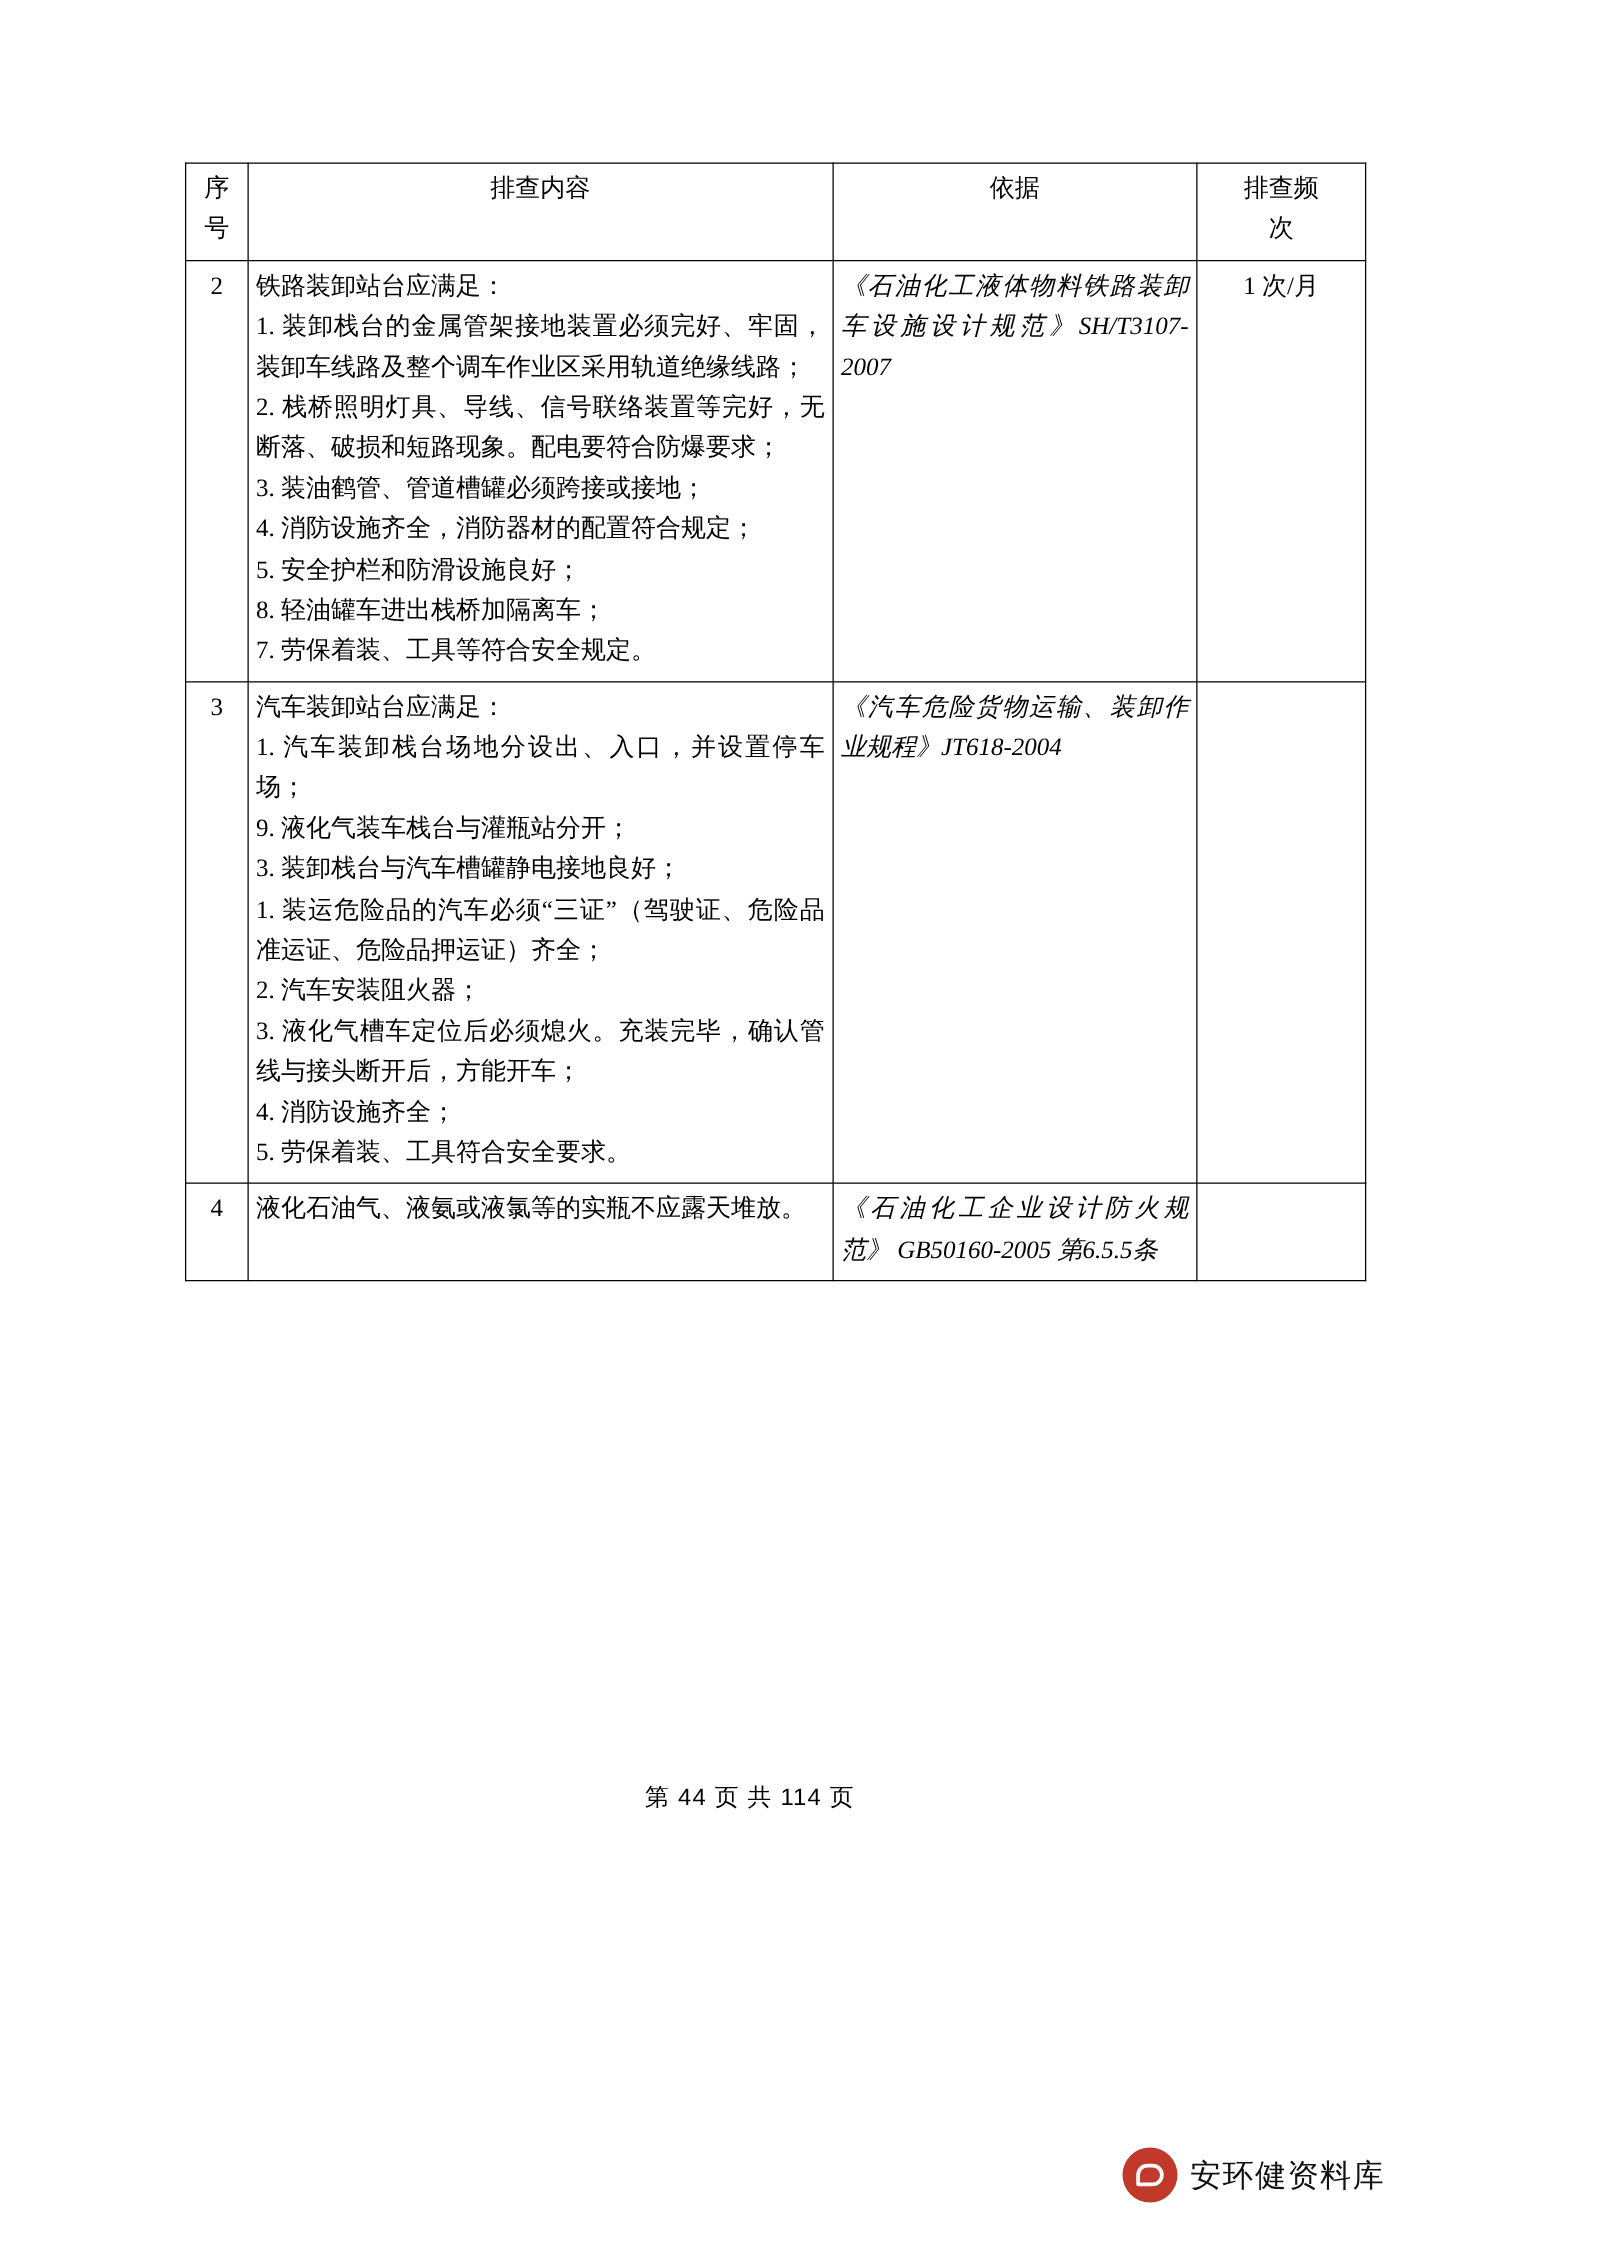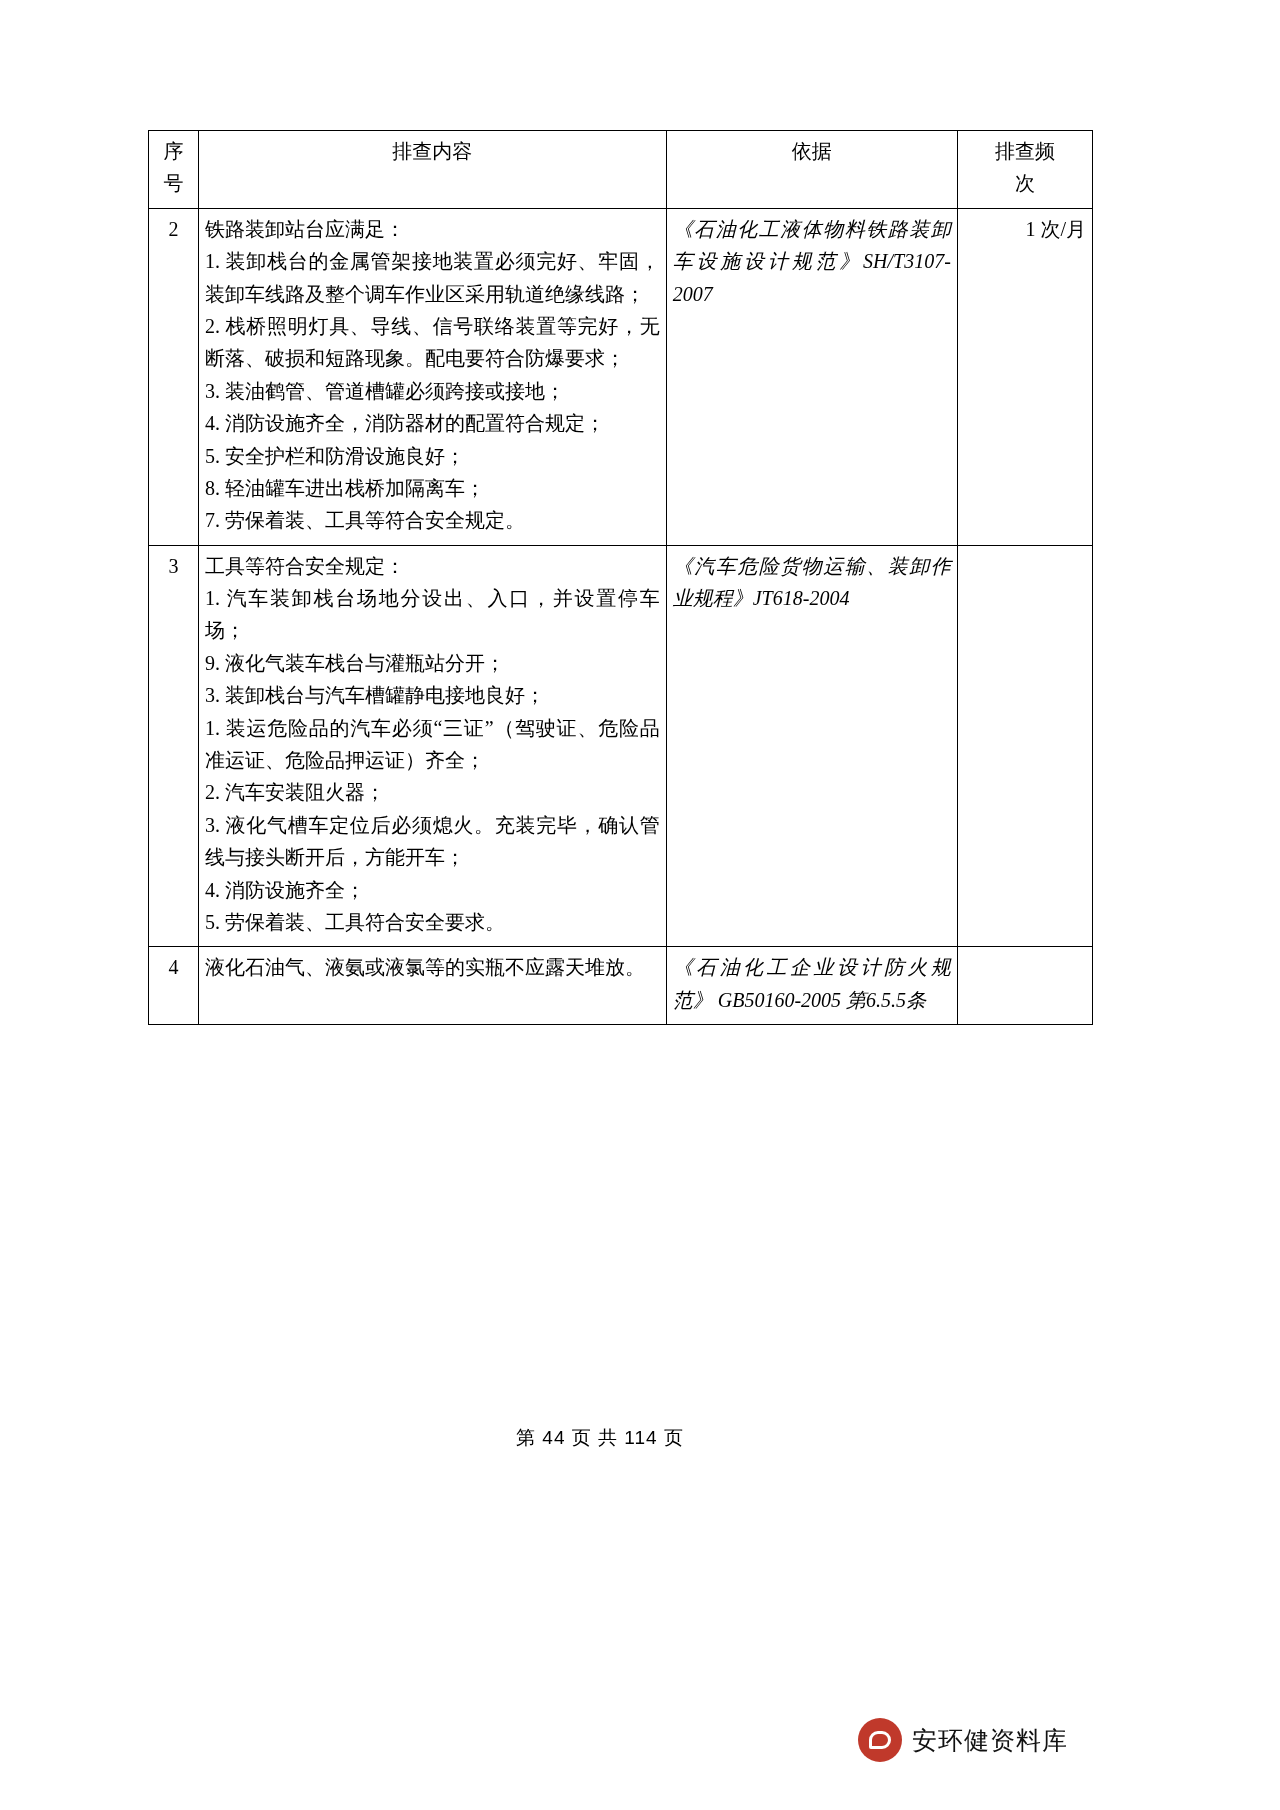--- a/index.html
+++ b/index.html
@@ -60,39 +60,39 @@
   .cell-content {
     text-align: justify;
     text-justify: inter-ideograph;
   }
   .cell-basis {
     text-align: justify;
     text-justify: inter-ideograph;
     font-style: italic;
   }
   .cell-freq {
-    text-align: right;
+    text-align: center;
   }
   .line { display: block; }
 
   .footer {
     position: absolute;
     left: 0;
     top: 1425px;
     width: 1200px;
     text-align: center;
     font-family: "Liberation Sans", sans-serif;
     font-size: 19px;
     letter-spacing: 1px;
     color: #000;
   }
 
   .watermark {
     position: absolute;
-    left: 858px;
+    left: 898px;
     top: 1718px;
     display: flex;
     align-items: center;
     gap: 10px;
   }
   .wm-logo {
     width: 44px;
     height: 44px;
     border-radius: 50%;
     background: #c0392b;
@@ -153,21 +153,21 @@
           <span class="line">5. 安全护栏和防滑设施良好；</span>
           <span class="line">8. 轻油罐车进出栈桥加隔离车；</span>
           <span class="line">7. 劳保着装、工具等符合安全规定。</span>
         </td>
         <td class="cell-basis">《石油化工液体物料铁路装卸车设施设计规范》SH/T3107-2007</td>
         <td class="cell-freq">1 次/月</td>
       </tr>
       <tr>
         <td class="cell-no">3</td>
         <td class="cell-content">
-          <span class="line">工具等符合安全规定：</span>
+          <span class="line">汽车装卸站台应满足：</span>
           <span class="line">1. 汽车装卸栈台场地分设出、入口，并设置停车场；</span>
           <span class="line">9. 液化气装车栈台与灌瓶站分开；</span>
           <span class="line">3. 装卸栈台与汽车槽罐静电接地良好；</span>
           <span class="line">1. 装运危险品的汽车必须“三证”（驾驶证、危险品准运证、危险品押运证）齐全；</span>
           <span class="line">2. 汽车安装阻火器；</span>
           <span class="line">3. 液化气槽车定位后必须熄火。充装完毕，确认管线与接头断开后，方能开车；</span>
           <span class="line">4. 消防设施齐全；</span>
           <span class="line">5. 劳保着装、工具符合安全要求。</span>
         </td>
         <td class="cell-basis">《汽车危险货物运输、装卸作业规程》JT618-2004</td>

